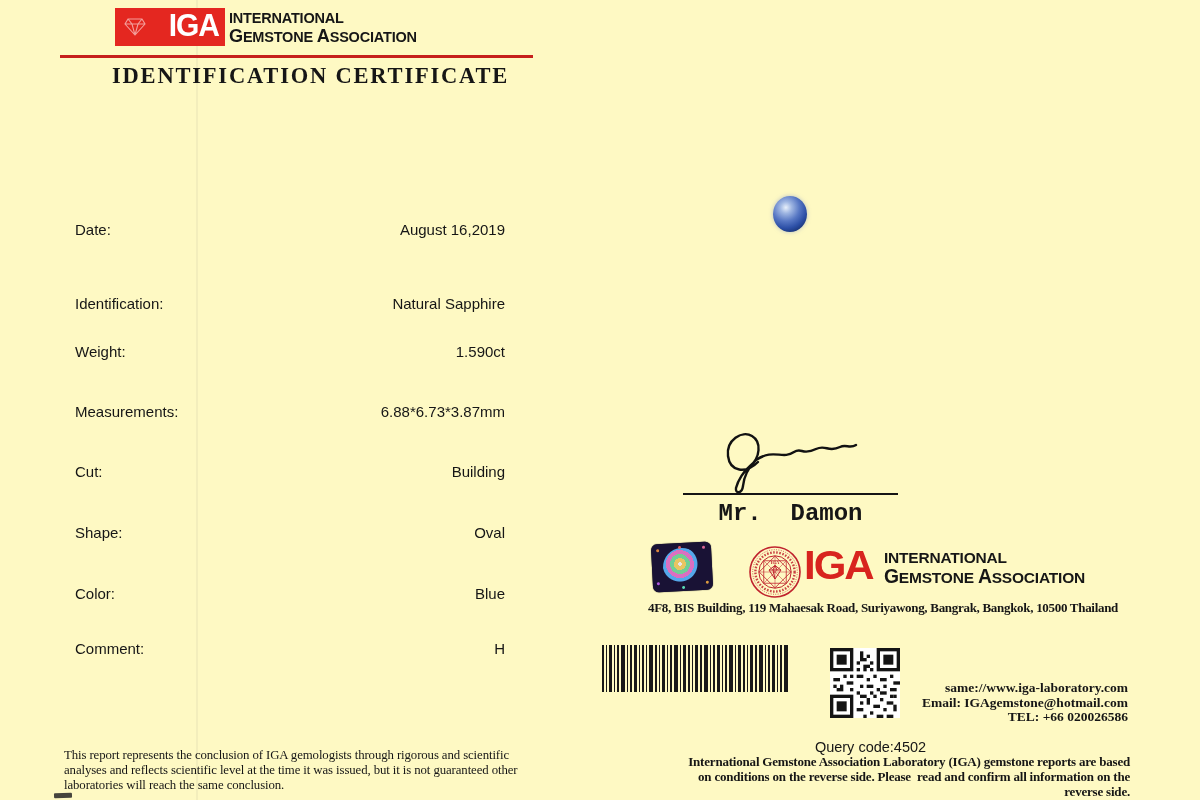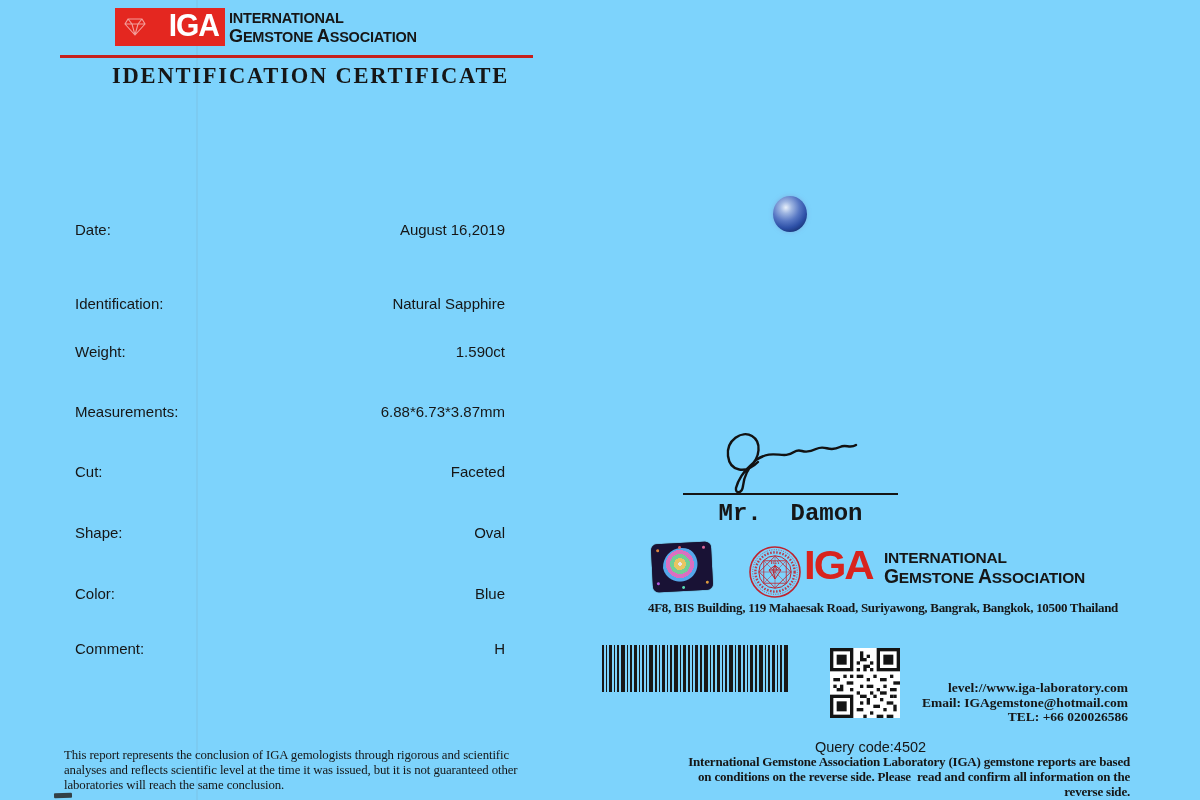--- a/index.html
+++ b/index.html
@@ -1,16 +1,16 @@
 <!DOCTYPE html>
 <html><head>
 <meta charset="utf-8">
 <style>
   html,body{margin:0;padding:0;background:#e9e9e9;}
-  .page{position:relative;width:1200px;height:800px;background:#7dd3fc;overflow:hidden;
+  .page{position:relative;width:1200px;height:800px;background:#fef9c3;overflow:hidden;
         font-family:"Liberation Sans",sans-serif;color:#161616;}
   .abs{position:absolute;}
 
   
   .crease{left:196px;top:0;width:2px;height:800px;background:rgba(110,110,110,.08);}
   .corner-mark{left:54px;top:793px;width:18px;height:5px;background:#262626;opacity:.85;
                border-radius:1px;transform:rotate(-2deg);}
 
   
   .redbox{left:115px;top:8px;width:110px;height:38px;background:#e42720;}
@@ -100,21 +100,21 @@
   <div class="field-row" style="top:343px">
     <span class="flabel">Weight:</span>
     <span class="fvalue">1.590ct</span>
   </div>
   <div class="field-row" style="top:403px">
     <span class="flabel">Measurements:</span>
     <span class="fvalue">6.88*6.73*3.87mm</span>
   </div>
   <div class="field-row" style="top:463px">
     <span class="flabel">Cut:</span>
-    <span class="fvalue">Faceted</span>
+    <span class="fvalue">Building</span>
   </div>
   <div class="field-row" style="top:585px">
     <span class="flabel">Color:</span>
     <span class="fvalue">Blue</span>
   </div>
   <div class="field-row" style="top:524px">
     <span class="flabel">Shape:</span>
     <span class="fvalue">Oval</span>
   </div>
   <div class="field-row" style="top:640px">
@@ -265,21 +265,21 @@
       <rect x="8" y="18" width="2" height="1"></rect>
         <rect x="12" y="19" width="1" height="1"></rect>
         <rect x="14" y="20" width="2" height="1"></rect>
       <rect x="10" y="20" width="1" height="1"></rect>
         <rect x="17" y="20" width="2" height="1"></rect>
         <rect x="18" y="14" width="1" height="1"></rect>
     </g>
   </svg>
 
   <div class="abs contact">
-    <div>level://www.iga-laboratory.com</div>
+    <div>same://www.iga-laboratory.com</div>
     <div>Email: IGAgemstone@hotmail.com</div>
     <div>TEL: +66 020026586</div>
   </div>
 
   <div class="abs query-code">Query code:4502</div>
   <div class="abs reverse-note">International Gemstone Association Laboratory (IGA) gemstone reports are based on conditions on the reverse side. Please  read and confirm all information on the reverse side.</div>
   <div class="abs disclaimer">This report represents the conclusion of IGA gemologists through rigorous and scientific analyses and reflects scientific level at the time it was issued, but it is not guaranteed other laboratories will reach the same conclusion.</div>
 
 </div>
 

